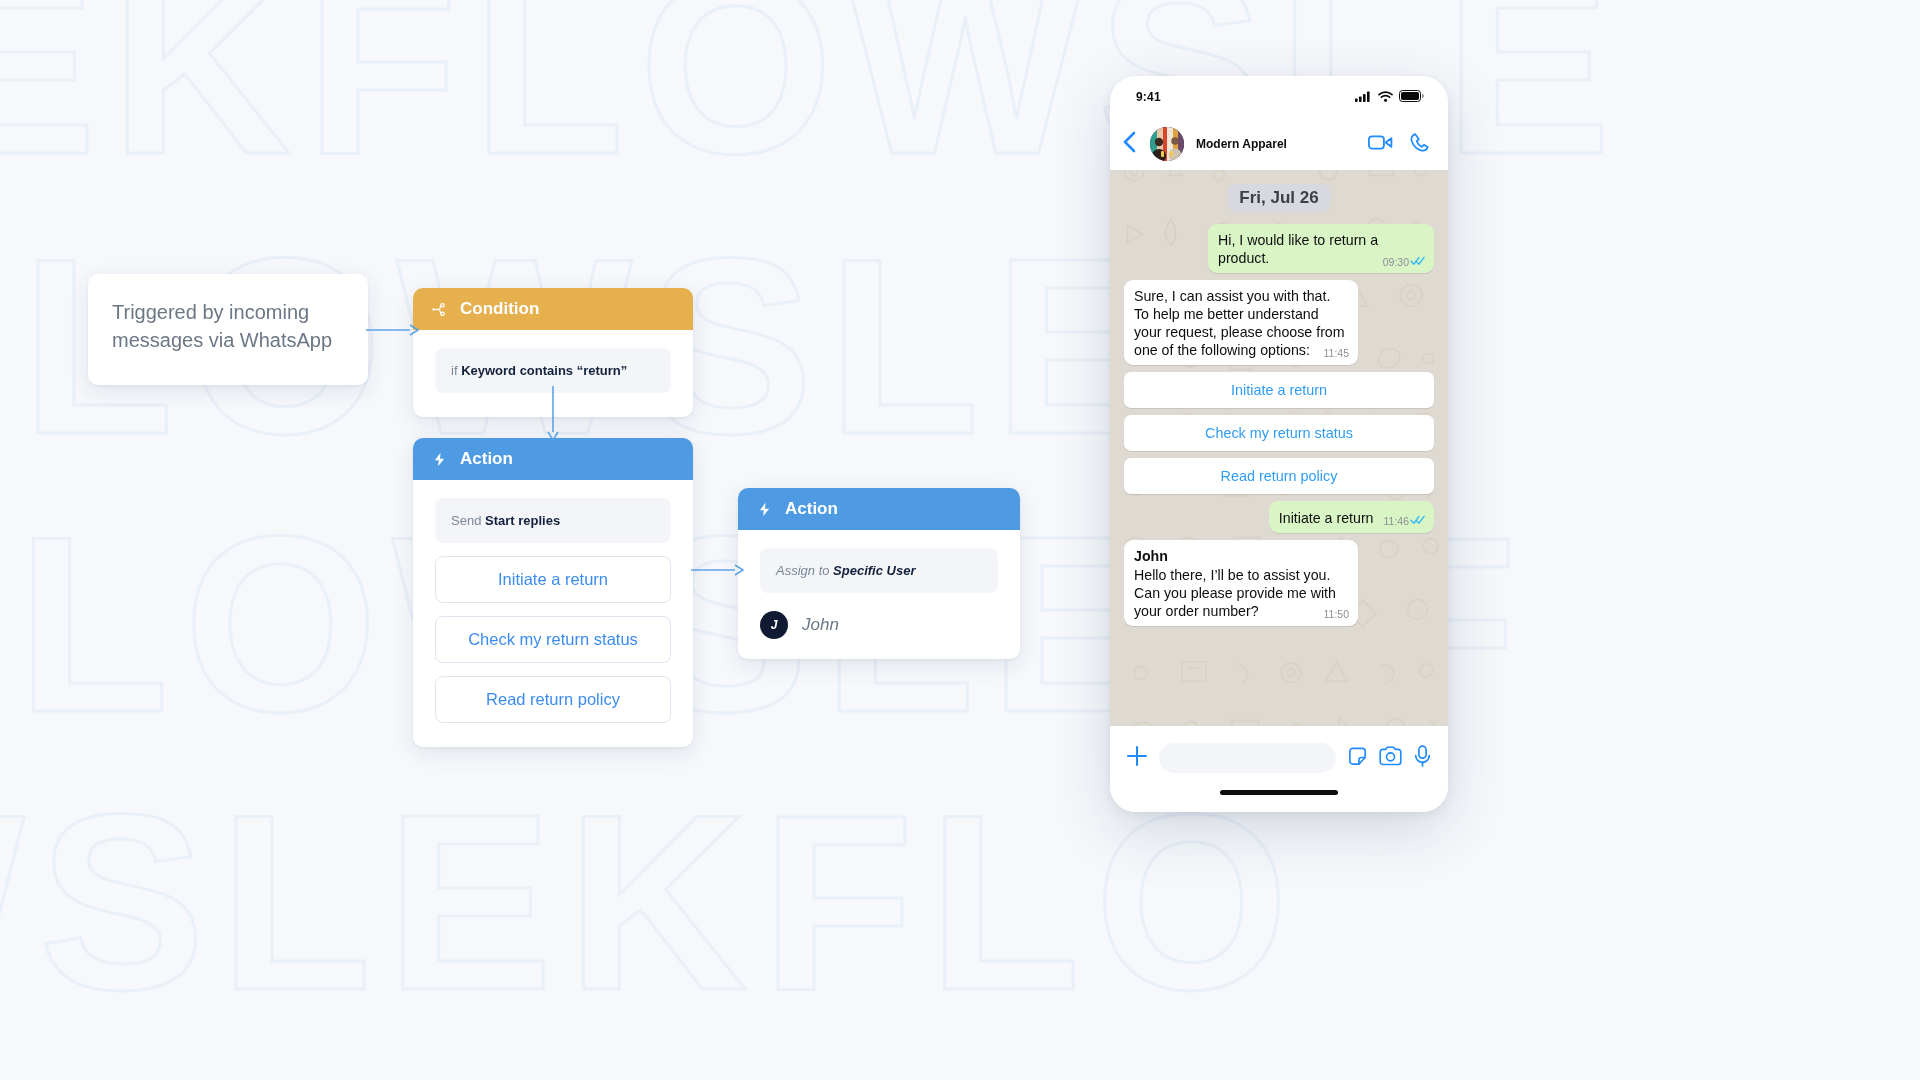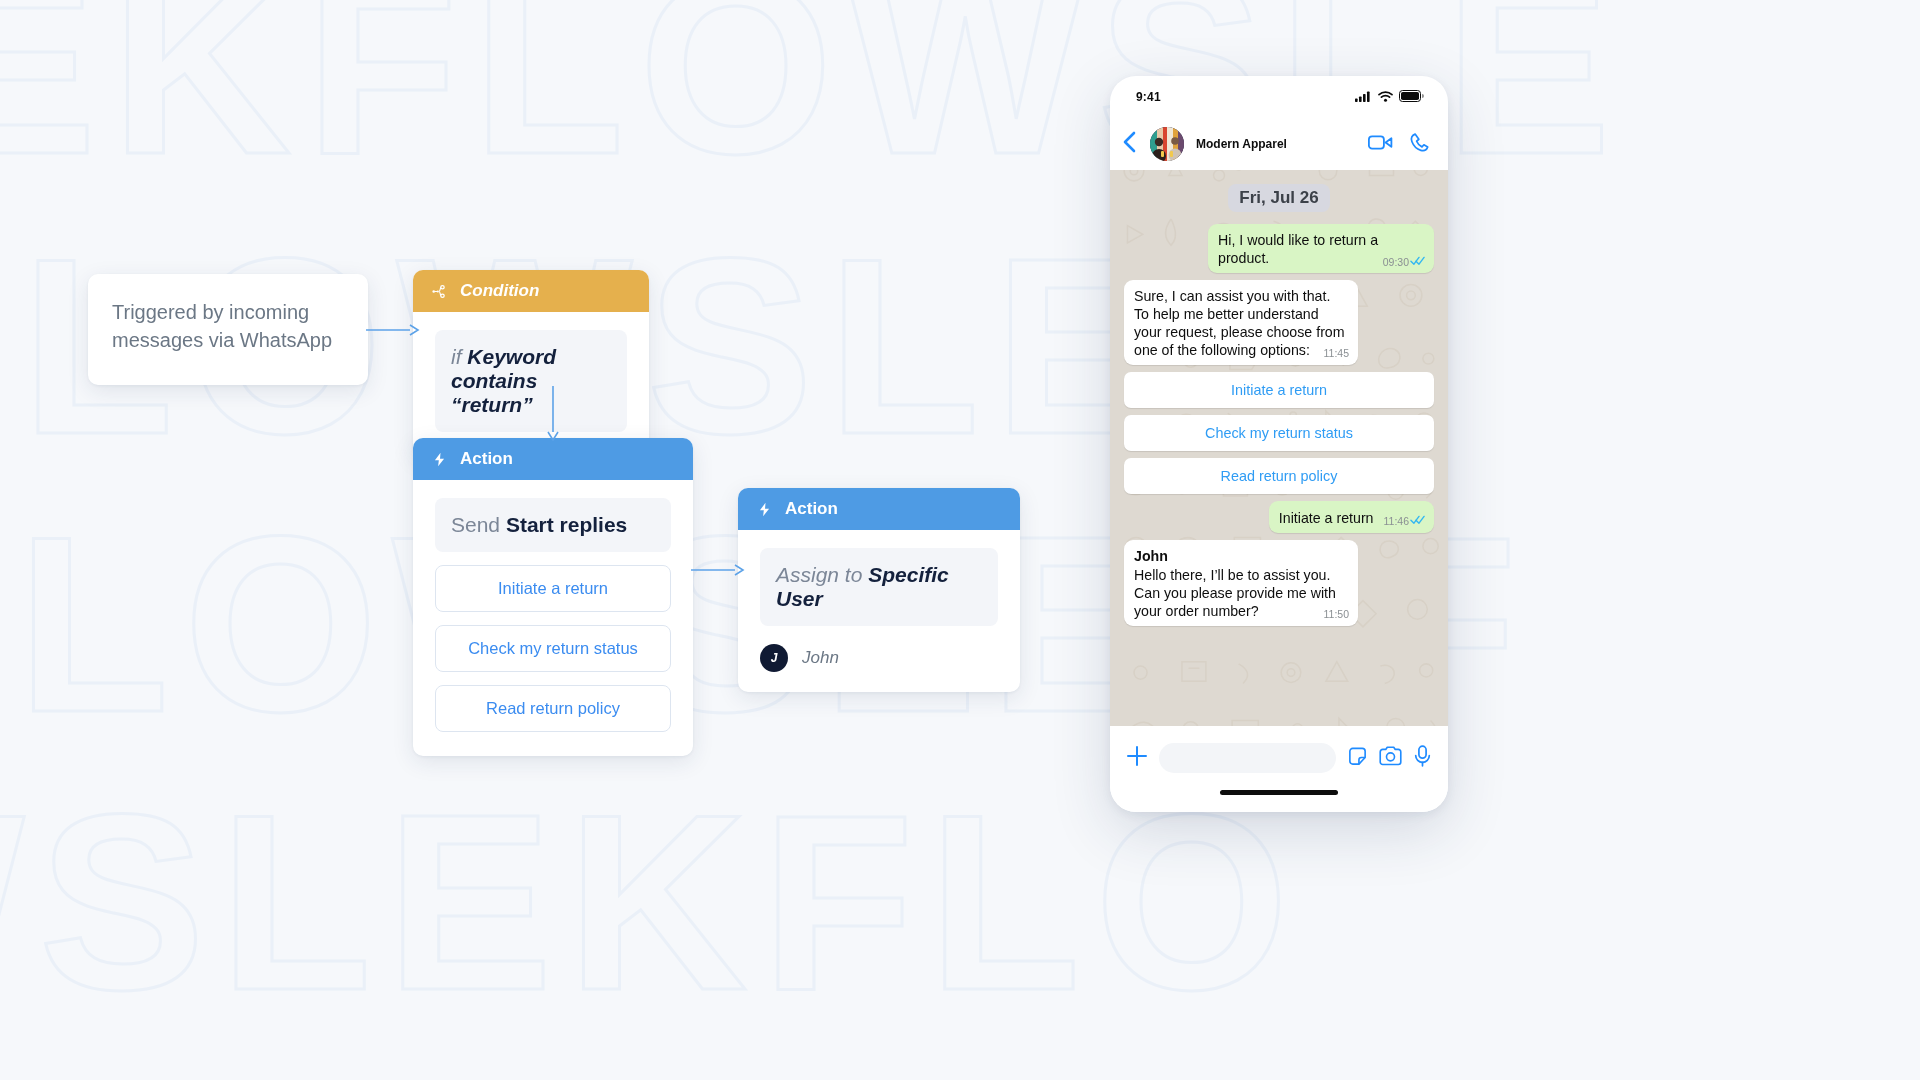--- a/index.html
+++ b/index.html
@@ -57,21 +57,21 @@
   .card-body { padding:18px 22px 24px; }
 
   .start-desc {
     font-size:20px; color:#6b7785; line-height:1.42; font-weight:400;
   }
 
   .field {
     background:#f3f5f9;
     border-radius:8px;
     padding:15px 16px;
-    font-size:21px;
+    font-size:13px;
     color:#7b8697;
     font-weight:400;
   }
   .field b { color:#14213d; font-weight:700; }
 
   .qr {
     display:block;
     width:100%;
     margin-top:13px;
     border:1px solid #dde5f0;
@@ -89,21 +89,21 @@
   .av {
     width:28px; height:28px; border-radius:50%;
     background:#101a33; color:#fff;
     font-size:12px; font-weight:700;
     display:flex; align-items:center; justify-content:center;
   }
   .assignee-name { font-size:17px; color:#6b7785; }
 
   
   #card-start { left:88px;  top:274px;  width:280px; }
-  #card-cond  { left:413px; top:270px;  width:236px;font-style:italic; }
+  #card-cond  { left:413px; top:288px;  width:280px; }
   #card-act1  { left:413px; top:438px;  width:280px; }
   #card-act2  { left:738px; top:488px;  width:282px; }
 
   
   .conn { position:absolute; z-index:1; }
 
   
   #phone {
     position:absolute;
     left:1110px; top:76px;

